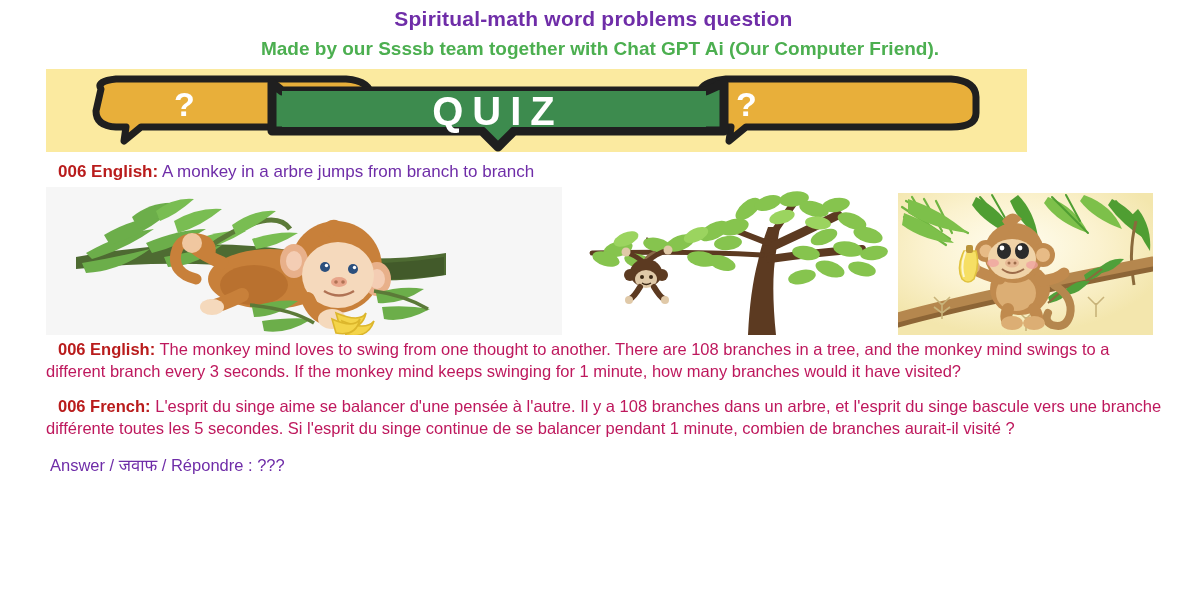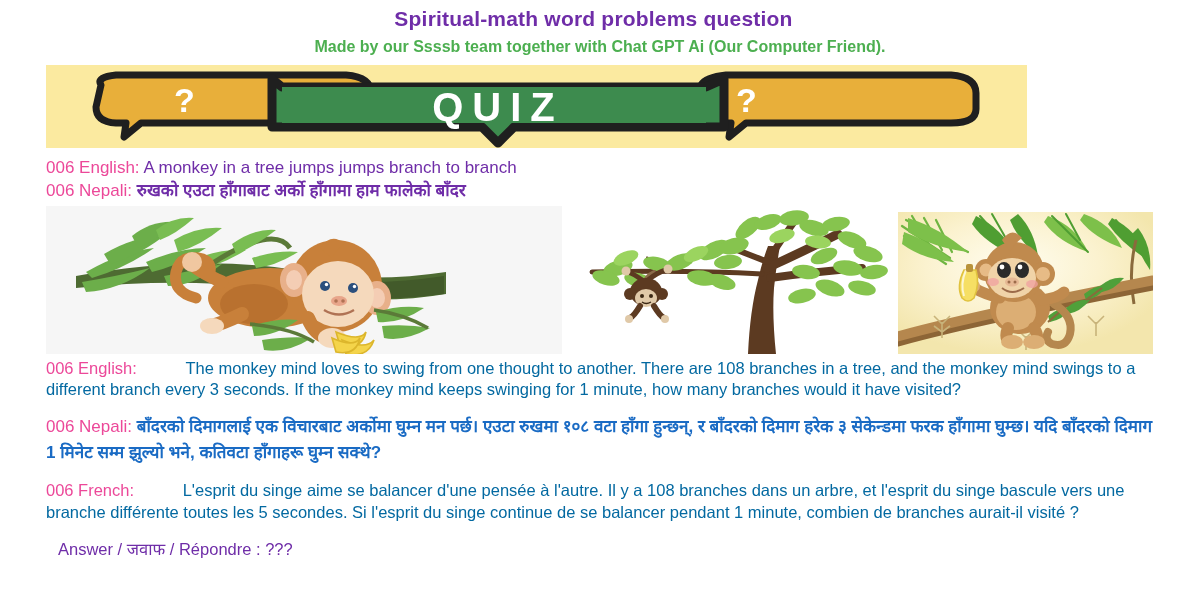--- a/index.html
+++ b/index.html
@@ -21,21 +21,21 @@
     color: #6f2da8;
     font-size: 21px;
     font-weight: bold;
     letter-spacing: 0.2px;
     margin: 4px 13px 0 0;
     padding-top: 3px;
   }
   .page-subtitle {
     text-align: center;
     color: #4caf50;
-    font-size: 16px;
+    font-size: 19px;
     font-weight: bold;
     margin: 7px 0 0 0;
   }
 
   
   .quiz-banner {
     position: relative;
     margin: 9px 0 0 46px;
     width: 981px;
     height: 83px;
@@ -46,23 +46,23 @@
 
   
   .q-lines {
     margin: 9px 0 0 46px;
     line-height: 1.34;
   }
   .q-line {
     font-size: 17px;
     white-space: nowrap;
   }
-  .label-orange { color: #ec4899; font-weight: normal; }
+  .label-orange { color: #b91c1c; font-weight: bold; margin-left: 12px; }
   .txt-purple   { color: #6f2da8; }
-  .txt-green    { color: #0369a1; margin-left: 44px; }
+  .txt-green    { color: #be185d; }
   .txt-blue     { color: #1a6bc4; }
   .nep { font-weight: bold; }
 
   
   .img-strip {
     position: relative;
     margin: 3px 0 0 46px;
     width: 1107px;
     height: 148px;
   }
@@ -73,21 +73,21 @@
   .img-cell svg { display: block; }
 
   
   .para-block { margin: 4px 0 0 46px; width: 1120px; }
   .para {
     font-size: 16.5px;
     line-height: 1.33;
     margin: 0 0 13px 0;
   }
   .para-nep { font-size: 17px; line-height: 1.52; font-weight: bold; margin-bottom: 14px; }
-  .answer-line { font-size: 16.5px; color: #6f2da8; margin: 12px; }
+  .answer-line { font-size: 16.5px; color: #6f2da8; margin: 4px; }
 </style>
 </head>
 <body>
 
 <h1 class="page-title">Spiritual-math word problems question</h1>
 <div class="page-subtitle">Made by our Ssssb team together with Chat GPT Ai (Our Computer Friend).</div>
 
 <div class="quiz-banner">
   <svg width="981" height="83" viewBox="0 0 981 83">
     <rect x="0" y="0" width="981" height="83" fill="#fbeaa0"></rect>
@@ -106,25 +106,21 @@
       <path d="M236 22 L660 22 L678 14 L678 62 L468 62 L452 78 L436 62 L226 62 L226 14 Z" fill="#3d8b4e" stroke="#1f1f1f" stroke-width="9" stroke-linejoin="round"></path>
       <path d="M236 22 L660 22 L660 58 L236 58 Z" fill="#3d8b4e"></path>
     </g>
     <text x="452" y="56" text-anchor="middle" font-family="'Liberation Sans', sans-serif" font-size="40" font-weight="bold" letter-spacing="9" fill="#ffffff">QUIZ</text>
   </svg>
 </div>
 
 <div class="q-lines">
   <div class="q-line">
     <span class="label-orange">006 English:</span>
-    <span class="txt-purple">A monkey in a tree jumps jumps branch to branch</span>
-  </div>
-  <div class="q-line">
-    <span class="label-orange">006 Nepali:</span>
-    <span class="txt-purple nep">रुखको एउटा हाँगाबाट अर्को हाँगामा हाम फालेको बाँदर</span>
+    <span class="txt-purple">A monkey in a arbre jumps from branch to branch</span>
   </div>
 </div>
 
 <div class="img-strip">
 
   <div class="img-cell img-a">
     <svg width="516" height="148" viewBox="0 0 516 148">
       <rect width="516" height="148" fill="#f6f6f6"></rect>
 
       <path d="M30 82 Q150 70 250 86 Q330 100 400 88 L400 66 Q320 78 250 64 Q150 48 30 70 Z" fill="#4e6b32"></path>
@@ -373,24 +369,20 @@
   </div>
 </div>
 
 <div class="para-block">
 
   <p class="para">
     <span class="label-orange">006 English:</span>
     <span class="txt-green">The monkey mind loves to swing from one thought to another. There are 108 branches in a tree, and the monkey mind swings to a different branch every 3 seconds. If the monkey mind keeps swinging for 1 minute, how many branches would it have visited?</span>
   </p>
 
-  <p class="para para-nep">
-    <span class="label-orange">006 Nepali:</span>
-    <span class="txt-blue">बाँदरको दिमागलाई एक विचारबाट अर्कोमा घुम्न मन पर्छ। एउटा रुखमा १०८ वटा हाँगा हुन्छन्, र बाँदरको दिमाग हरेक ३ सेकेन्डमा फरक हाँगामा घुम्छ। यदि बाँदरको दिमाग 1 मिनेट सम्म झुल्यो भने, कतिवटा हाँगाहरू घुम्न सक्थे?</span>
-  </p>
 
   <p class="para">
     <span class="label-orange">006 French:</span>
     <span class="txt-green">L'esprit du singe aime se balancer d'une pensée à l'autre. Il y a 108 branches dans un arbre, et l'esprit du singe bascule vers une branche différente toutes les 5 secondes. Si l'esprit du singe continue de se balancer pendant 1 minute, combien de branches aurait-il visité ?</span>
   </p>
 
   <p class="answer-line">Answer / जवाफ / Répondre : ???</p>
 </div>
 
 </body></html>

